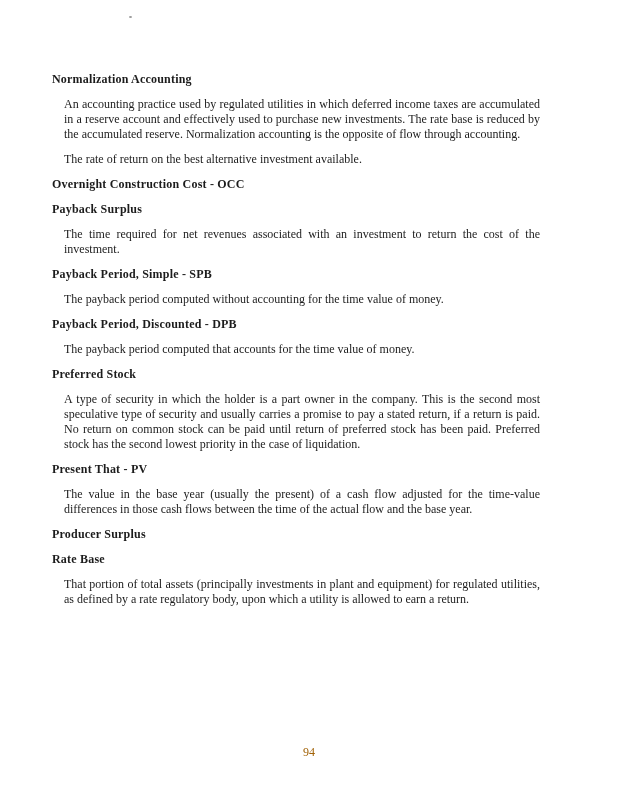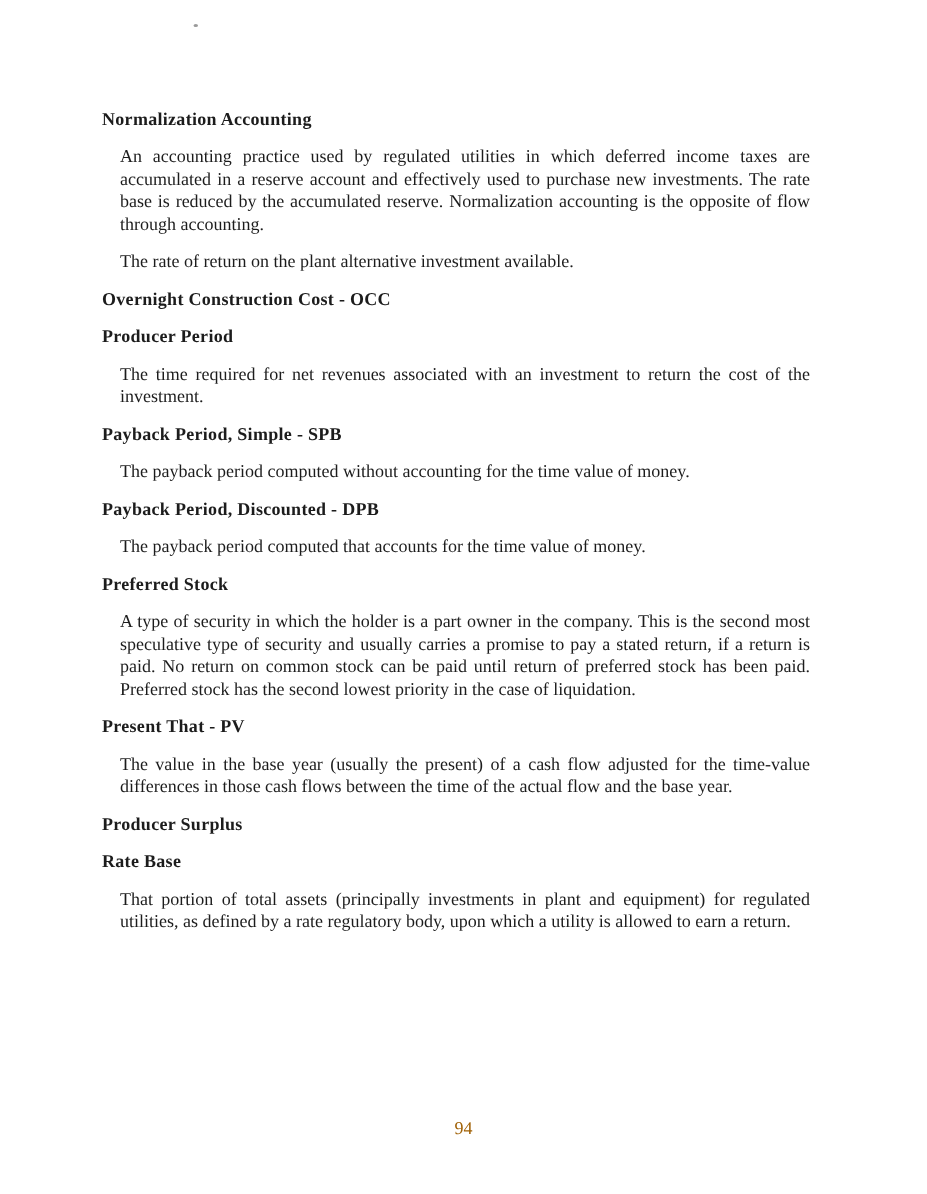--- a/index.html
+++ b/index.html
@@ -7,21 +7,21 @@
     padding: 0;
     background: #f4f4f2;
   }
   .page {
     position: relative;
     width: 618px;
     height: 796px;
     margin: 0 auto;
     background: #ffffff;
     box-sizing: border-box;
-    padding: 62px 66px 0 68px;
+    padding: 62px 66px 0 52px;
     font-family: "Liberation Serif", "DejaVu Serif", serif;
     color: #1c1c1c;
     overflow: hidden;
   }
   .speck {
     position: absolute;
     top: 16px;
     left: 129px;
     width: 3px;
     height: 2px;
@@ -63,29 +63,29 @@
 
 <div class="page">
   <div class="speck"></div>
 
   <div class="entry">
     <h3>Normalization Accounting</h3>
     <p>An accounting practice used by regulated utilities in which deferred income taxes are accumulated in a reserve account and effectively used to purchase new investments.  The rate base is reduced by the accumulated reserve.  Normalization accounting is the opposite of flow through accounting.</p>
   </div>
 
   <div class="entry">
-    <p>The rate of return on the plant alternative investment available.</p>
+    <p>The rate of return on the best alternative investment available.</p>
   </div>
 
   <div class="entry">
     <h3>Overnight Construction Cost - OCC</h3>
   </div>
 
   <div class="entry">
-    <h3>Producer Period</h3>
+    <h3>Payback Surplus</h3>
     <p>The time required for net revenues associated with an investment to return the cost of the investment.</p>
   </div>
 
   <div class="entry">
     <h3>Payback Period, Simple - SPB</h3>
     <p>The payback period computed without accounting for the time value of money.</p>
   </div>
 
   <div class="entry">
     <h3>Payback Period, Discounted - DPB</h3>

